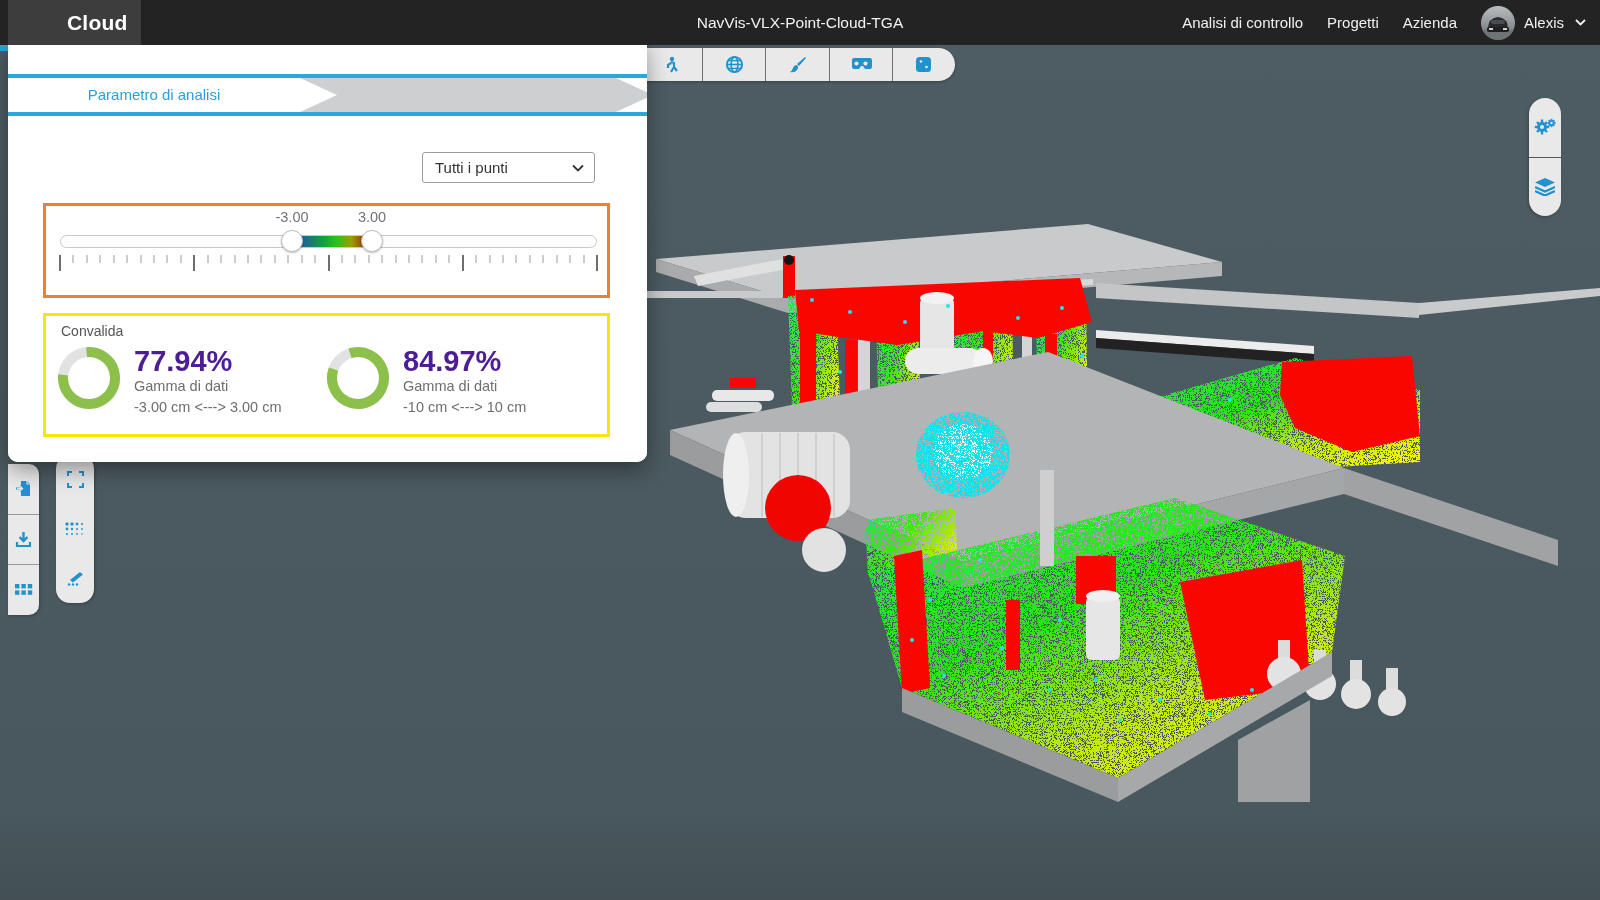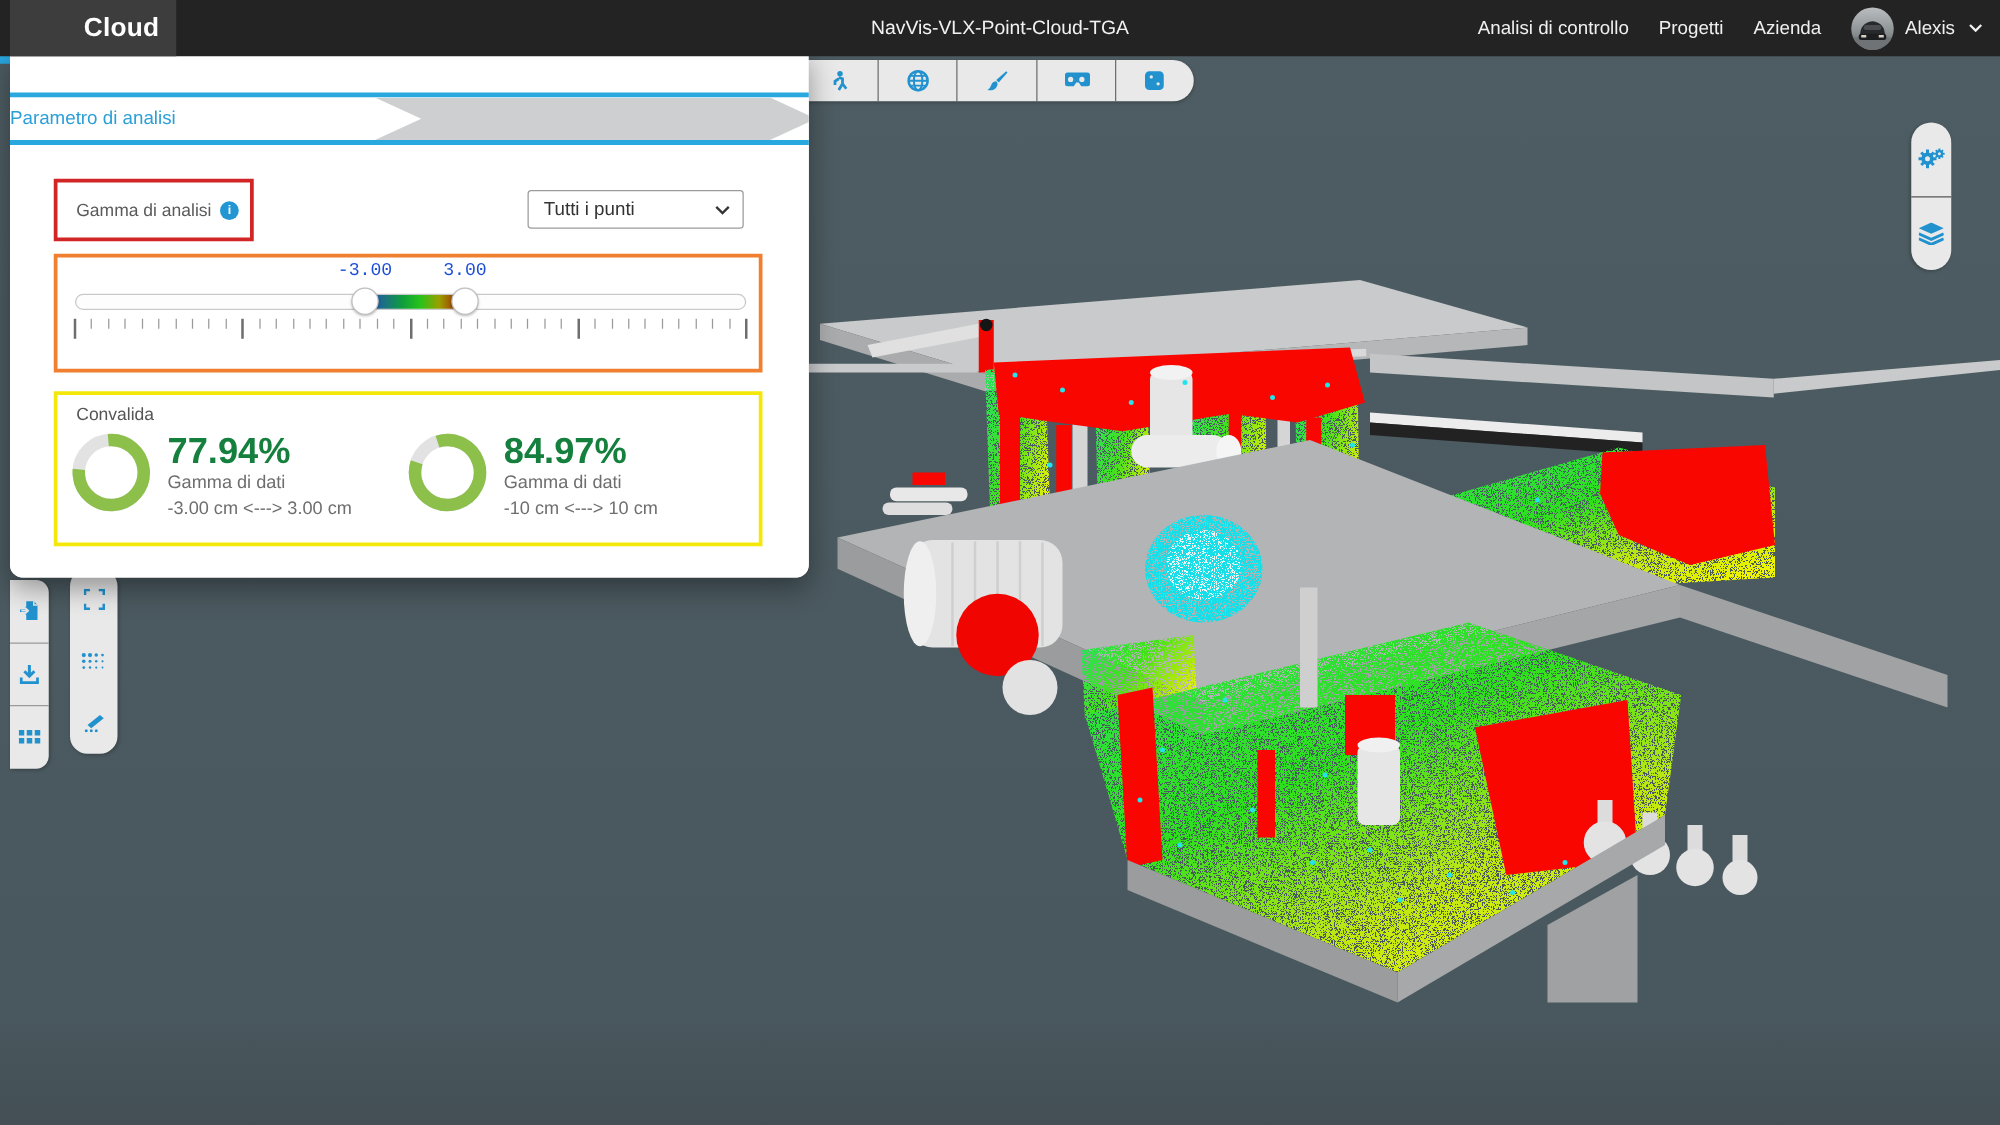--- a/index.html
+++ b/index.html
@@ -41,50 +41,50 @@
   
   .dialog { position:absolute; left:8px; top:42px; width:639px; height:420px; background:#fff; z-index:50; border-radius:0 0 10px 10px; box-shadow:0 8px 22px rgba(0,0,0,.38); }
   .dlg-titlebar { position:relative; height:32px; }
   .dlg-title { position:absolute; left:16px; top:0; line-height:32px; font-size:13.5px; color:#1f1f1f; }
   .win-btn { position:absolute; top:0; width:22px; height:30px; display:flex; align-items:center; justify-content:center; cursor:pointer; }
   .win-min { right:32px; }
   .win-close { right:6px; }
   .blue-bar { position:absolute; left:0; width:100%; height:4px; background:#29a8e0; }
   .bar1 { top:32px; } .bar2 { top:70px; }
   .tabband { position:absolute; left:0; top:36px; width:100%; height:34px; background:#fff; overflow:hidden; }
-  .tab-label { position:absolute; top:0; height:29px; line-height:34px; font-size:15px; cursor:pointer; }
+  .tab-label { position:absolute; top:0; height:29px; line-height:34px; text-align:center; font-size:15px; cursor:pointer; }
   .tab1-label { left:0; width:292px; color:#2b9fd8; z-index:3; }
   .tab2-shape { position:absolute; left:292px; top:0; width:353px; height:34px; background:#cdcfd0; clip-path:polygon(0 0, 316px 0, 353px 17px, 316px 34px, 0 34px); z-index:1; }
   .tab1-arrow { position:absolute; left:292px; top:0; width:37px; height:34px; background:#fff; clip-path:polygon(0 0, 37px 17px, 0 34px); z-index:2; }
   .tab2-label { left:292px; width:316px; color:#4a4a4a; z-index:3; }
   .dlg-body { position:absolute; left:0; top:74px; width:100%; bottom:0; background:#fff; border-radius:0 0 10px 10px; }
 
   .hl-red { position:absolute; left:35px; top:27px; width:160px; height:50px; border:3px solid #d22525; display:flex; align-items:center; padding-left:15px; gap:7px; }
   .range-label { font-size:14px; color:#5a5a5a; }
   .info-dot { width:15px; height:15px; border-radius:50%; background:#2196d3; color:#fff; font-size:10px; font-weight:700; display:flex; align-items:center; justify-content:center; cursor:pointer; }
 
   .select { position:absolute; left:414px; top:36px; width:173px; height:31px; border:1px solid #9b9b9b; border-radius:3px; background:#fff; display:flex; align-items:center; justify-content:space-between; padding:0 10px 0 12px; cursor:pointer; }
   .select span { font-size:15px; color:#333; }
 
   .hl-orange { position:absolute; left:35px; top:87px; width:567px; height:95px; border:3px solid #f08030; }
-  .hval { position:absolute; top:3px; transform:translateX(-50%); font-size:14.5px; color:#1d4ed8;font-family:Liberation Mono, monospace; }
+  .hval { position:absolute; top:3px; transform:translateX(-50%); font-size:14.5px; color:#737373; }
   .track { position:absolute; left:14px; top:29px; width:537px; height:13px; background:#fdfdfd; border:1px solid #c9c9c9; border-radius:7px; }
   .grad { position:absolute; top:30px; height:11px; background:linear-gradient(90deg,#2741cc 0%,#0f9f3c 38%,#27c21b 55%,#9aa000 74%,#a04a00 88%,#8f2b00 100%); }
   .handle { position:absolute; top:24px; width:22px; height:22px; border-radius:50%; background:#fff; border:1px solid #c0c0c0; box-shadow:0 1px 2px rgba(0,0,0,.25); cursor:pointer; z-index:2; }
   .ticks { position:absolute; left:14px; top:49px; width:537px; height:18px; }
   .tick { position:absolute; top:0; width:1px; height:8px; background:#9a9a9a; transform:translateX(-50%); }
   .tick.major { width:2px; height:16px; background:#6e6e6e; }
   .tick-labels { position:absolute; left:14px; top:68px; width:537px; height:18px; }
   .tick-lab { position:absolute; transform:translateX(-50%); font-size:15px; color:#757575; }
 
   .hl-yellow { position:absolute; left:35px; top:197px; width:567px; height:124px; border:3px solid #f4e70a; }
   .conv-label { position:absolute; left:15px; top:7px; font-size:14px; color:#555; }
   .donut-group { position:absolute; top:30px; display:flex; gap:13px; }
   .dg1 { left:11px; } .dg2 { left:280px; }
-  .donut-texts .pct { font-size:29px; font-weight:600; color:#15803d; line-height:30px; }
+  .donut-texts .pct { font-size:29px; font-weight:600; color:#4c1d95; line-height:30px; }
   .donut-texts .l1, .donut-texts .l2 { font-size:14.5px; color:#6e6e6e; line-height:21px; }
 </style>
 </head>
 <body>
 
 <div id="app">
 
   <div class="viewport">
     <svg width="1600" height="900" viewBox="0 0 1600 900">
       <defs>
@@ -419,24 +419,20 @@
 
     <div class="tabband">
       <div class="tab2-shape"></div>
       <div class="tab1-arrow"></div>
       <div class="tab-label tab1-label">Parametro di analisi</div>
     </div>
     <div class="blue-bar bar2"></div>
 
     <div class="dlg-body">
 
-      <div class="hl-red">
-        <span class="range-label">Gamma di analisi</span>
-        <span class="info-dot">i</span>
-      </div>
 
       <div class="select">
         <span>Tutti i punti</span>
         <svg width="12" height="8" viewBox="0 0 12 8">
           <polyline points="1,1.5 6,6.5 11,1.5" fill="none" stroke="#333" stroke-width="1.8"></polyline>
         </svg>
       </div>
 
       <div class="hl-orange">
         <div class="hval" style="left:246px">-3.00</div>

